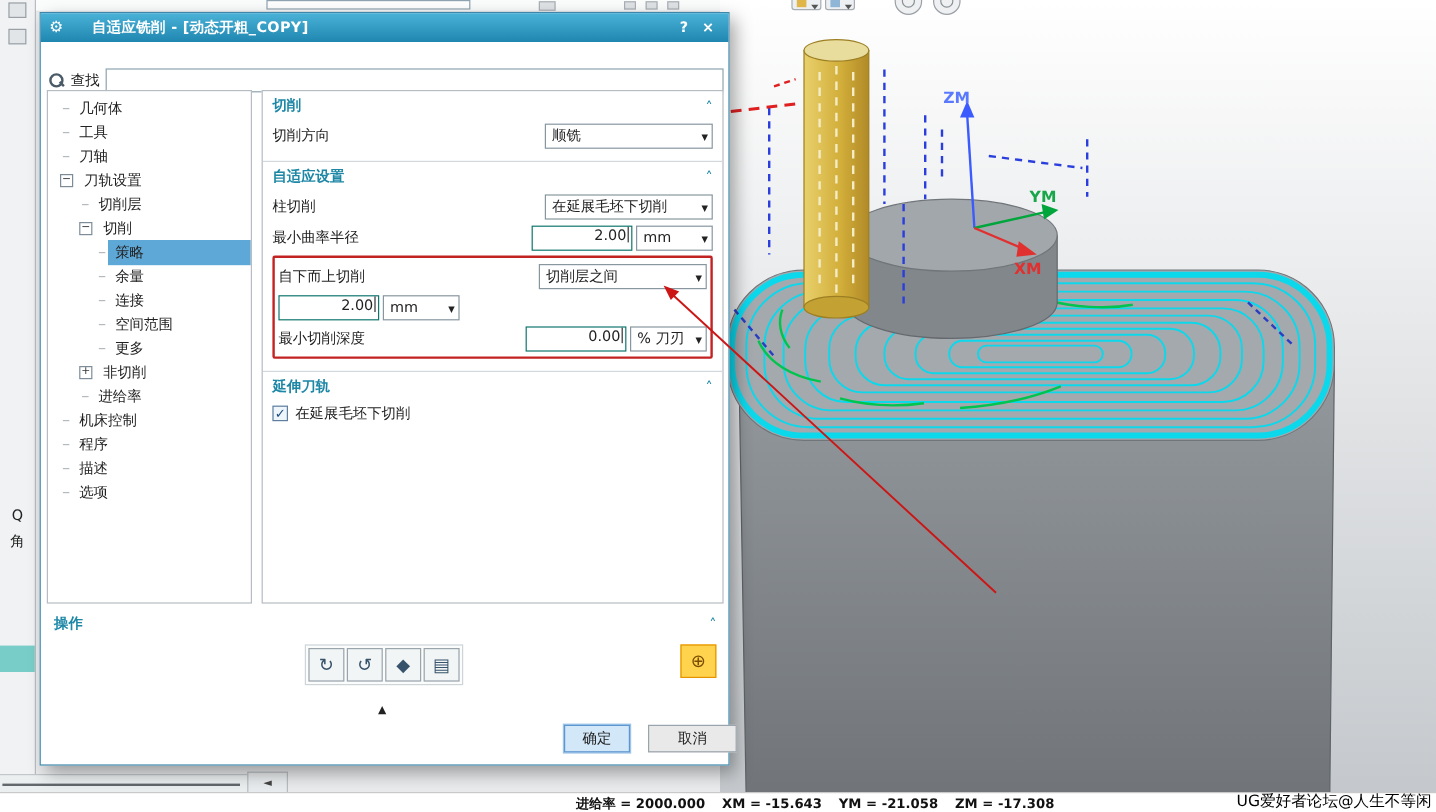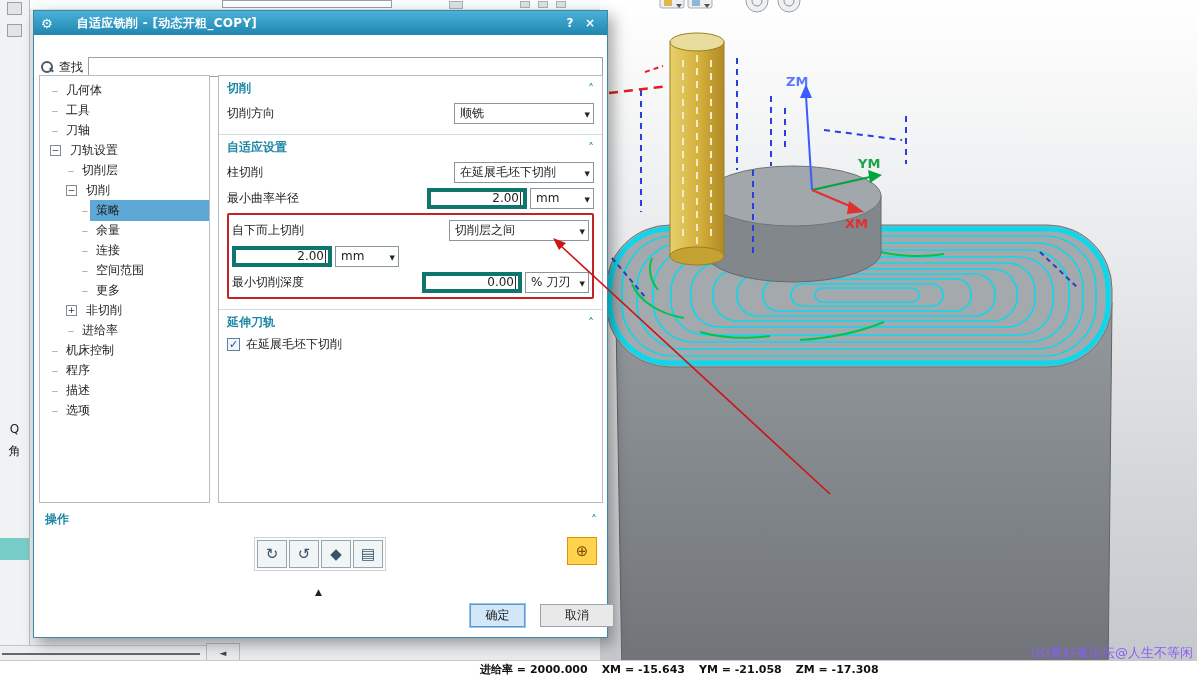--- a/index.html
+++ b/index.html
@@ -47,41 +47,41 @@
 
   .rpanel{position:absolute;left:184px;top:64px;width:385px;height:428px;border:1px solid #b6bcc2;background:#fff;overflow:hidden}
   .group{padding:2px 8px 7px;border-bottom:1px solid #d2d8db}
   .ghead{display:flex;align-items:center;height:21px}
   .gt{color:#1d87a6;font-weight:bold}
   .chev{margin-left:auto;color:#1d87a6;font-size:12px;cursor:pointer;line-height:10px}
   .frow{display:flex;align-items:center;height:24px;margin:2px 0}
   .flabel{flex:1;white-space:nowrap}
   .dd{width:140px;height:21px;border:1px solid #88979f;background:#fff;display:flex;align-items:center;padding:0 14px 0 5px;position:relative;cursor:pointer;white-space:nowrap;overflow:hidden}
   .dd .arr{position:absolute;right:3px;top:7px;font-size:7px;color:#222}
-  .num{width:100px;height:21px;border:4px solid #0f766e;background:#fff;display:flex;align-items:flex-end;justify-content:flex-end;padding-right:2px;cursor:text}
+  .num{width:84px;height:21px;border:1px solid #0f766e;background:#fff;display:flex;align-items:flex-start;justify-content:flex-end;padding-right:2px;cursor:text}
   .caret{width:1px;height:13px;background:#333;margin-left:1px}
   .unit{width:64px;margin-left:3px}
   .redbox{border:2px solid #c32222;border-radius:2px;padding:1px 3px;margin:3px 0}
   .checkrow{display:flex;align-items:center;height:22px;gap:6px}
   .cb{width:13px;height:13px;border:1px solid #5f7f9f;background:#eef5fb;color:#1c4f86;font-size:11px;line-height:11px;text-align:center;font-weight:bold;cursor:pointer}
 
   .ops{position:absolute;left:5px;top:498px;width:564px}
   .opsrow{position:relative;height:36px;margin-top:6px}
   .opgroupbox{position:absolute;left:215px;top:1px;display:flex;gap:2px;border:1px solid #cfd4d8;padding:2px;background:#fbfcfc}
   .opbtn{width:30px;height:28px;border:1px solid #9aa4ac;background:#f2f5f6;display:flex;align-items:center;justify-content:center;font-size:15px;color:#37536b;cursor:pointer}
   .opbtn.hl{position:absolute;left:528px;top:1px;background:#ffd34d;border:1px solid #e59400;color:#7a4d00}
   .collapse-up{position:absolute;left:281px;top:576px;font-size:9px;color:#222;cursor:pointer}
   .btnrow{position:absolute;left:0;top:593px;width:567px;height:24px}
   .btn{position:absolute;height:23px;border:1px solid #9aa4ac;background:#e9e9e9;display:flex;align-items:center;justify-content:center;cursor:pointer}
   .btn.ok{left:436px;width:55px;background:#d2e7f8;border-color:#5e97cf;box-shadow:0 0 0 1px #9cc3e8}
   .btn.cancel{left:506px;width:74px}
 
   
   .statusbar{position:absolute;left:0;bottom:0;width:1197px;height:17px;background:#fff;border-top:1px solid #c9c9c9;display:flex;align-items:center;gap:14px;padding-left:480px;font-size:11px;font-weight:bold;color:#111;z-index:30;white-space:nowrap}
-  .watermark{position:absolute;right:4px;bottom:15px;color:#8b5cf6;font-size:13px;z-index:31;white-space:nowrap}
+  .watermark{position:absolute;right:4px;bottom:0;color:#000000;font-size:13px;z-index:31;white-space:nowrap}
 </style>
 </head>
 <body>
 
 <div class="page">
 
   <svg class="viewport" width="597" height="677" viewBox="600 0 597 677">
     <defs>
       <linearGradient id="vpbg" x1="0" y1="0" x2="0" y2="1">
         <stop offset="0" stop-color="#ffffff"></stop>

